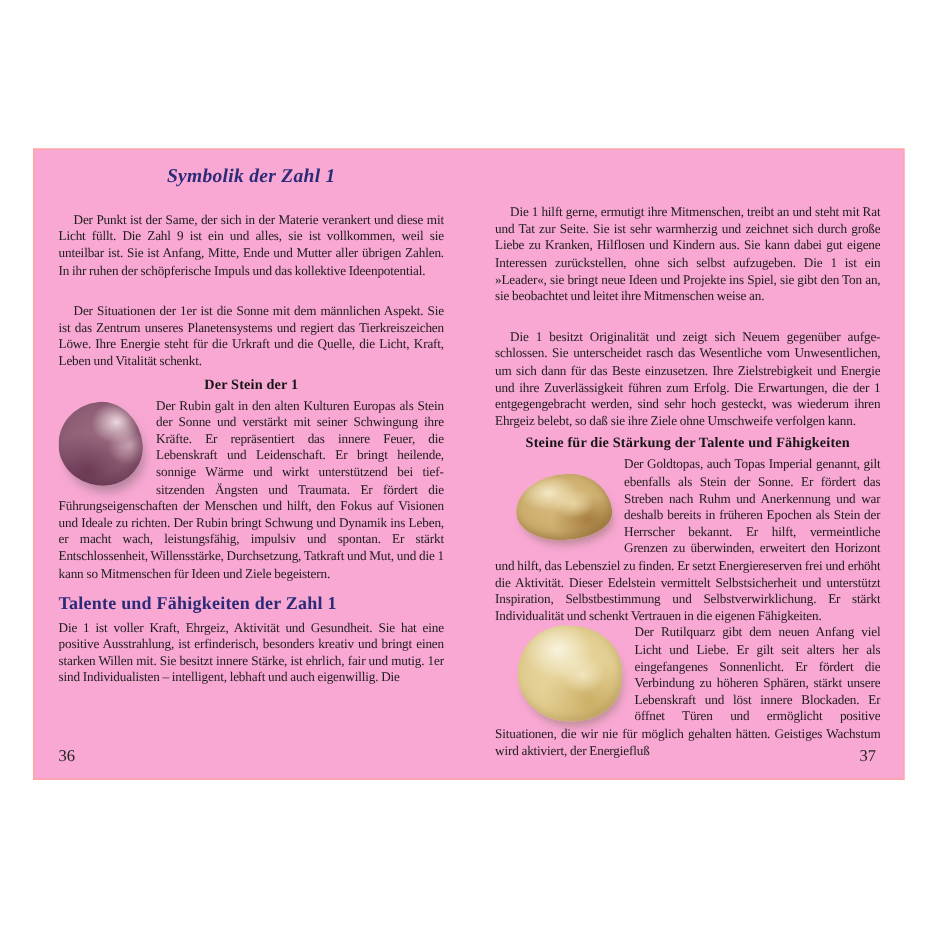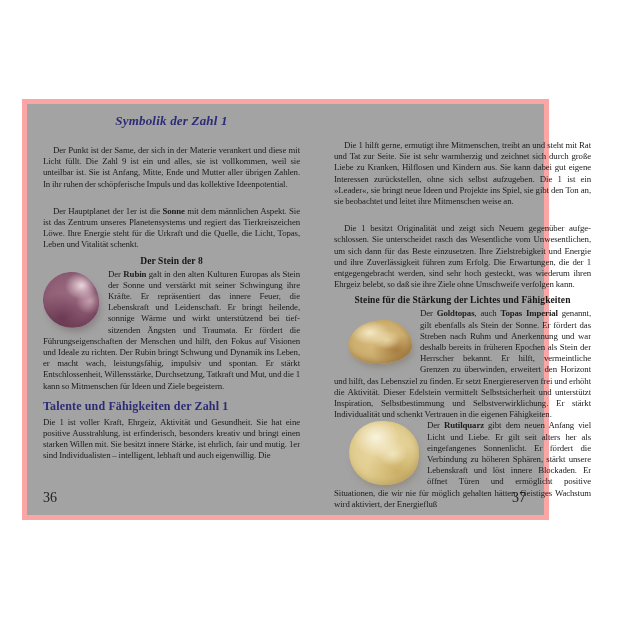--- a/index.html
+++ b/index.html
@@ -3,22 +3,22 @@
 <meta charset="utf-8">
 <style>
   html,body{margin:0;padding:0;}
   body{
     width:620px;height:620px;position:relative;overflow:hidden;
     background:#ffffff;
     font-family:"Liberation Serif","DejaVu Serif",serif;
     color:#1c1c1c;
   }
   .spread{
-    position:absolute;left:22px;top:99px;width:527px;height:421px;
-    background:#a3a3a3;border:5px solid #fca5a5;box-sizing:border-box;
+    position:absolute;left:22px;top:99px;width:581px;height:421px;
+    background:#f9a8d4;border:1px solid #fca5a5;box-sizing:border-box;
   }
   .page{position:absolute;top:0;height:100%;overflow:hidden;}
   .page-left{left:16px;width:257px;}
   .page-right{left:307px;width:257px;}
   .chapter-title{
     margin:9px 0 5px;text-align:center;
     font-size:13px;font-style:italic;font-weight:bold;
     color:#2b2b78;letter-spacing:.2px;
   }
   .sub-title{
@@ -30,22 +30,22 @@
     margin:5px 0 3px;text-align:center;
     font-size:9.5px;font-weight:bold;color:#151515;letter-spacing:.1px;
   }
   p.body{
     margin:0;font-size:8.8px;line-height:11.2px;text-align:justify;
     letter-spacing:-0.1px;word-spacing:-0.2px;
   }
   p.body.indent{text-indent:10px;margin-top:16px;}
   .page-right .lead{padding-top:0;}
   .page-right{padding-top:20px;box-sizing:border-box;}
-  b{font-weight:bold;}
-  .folio{position:absolute;bottom:9px;font-size:14px;color:#222;}
+  b{font-weight:normal;}
+  .folio{position:absolute;bottom:9px;font-size:11px;color:#222;}
   .folio-left{left:16px;}
   .folio-right{right:18px;text-align:right;}
   
   .stone-float{float:left;}
   .stone{display:block;}
   .float-rubin{margin:3px 9px 7px 0;}
   .stone-rubin{
     width:56px;height:56px;
     border-radius:52% 48% 46% 54% / 50% 55% 45% 50%;
     background:
@@ -82,36 +82,36 @@
   }
 </style>
 </head>
 <body>
 
 <div class="spread">
 
   <div class="page page-left">
     <h1 class="chapter-title">Symbolik der Zahl 1</h1>
     <p class="body indent">Der Punkt ist der Same, der sich in der Materie verankert und diese mit Licht füllt. Die Zahl 9 ist ein und alles, sie ist vollkommen, weil sie unteilbar ist. Sie ist Anfang, Mitte, Ende und Mutter aller übrigen Zahlen. In ihr ruhen der schöpferische Impuls und das kollektive Ideen­potential.</p>
-    <p class="body indent"><span>Der Hauptplanet der 1er ist die </span><b>Sonne</b><span> mit dem männlichen Aspekt. Sie ist das Zentrum unseres Planeten­systems und regiert das Tierkreis­zeichen Löwe. Ihre Energie steht für die Urkraft und die Quelle, die Licht, Topas, Leben und Vitalität schenkt.</span></p>
-    <h2 class="section-heading">Der Stein der 8</h2>
+    <p class="body indent"><span>Der Situationen der 1er ist die </span><b>Sonne</b><span> mit dem männlichen Aspekt. Sie ist das Zentrum unseres Planeten­systems und regiert das Tierkreis­zeichen Löwe. Ihre Energie steht für die Urkraft und die Quelle, die Licht, Kraft, Leben und Vitalität schenkt.</span></p>
+    <h2 class="section-heading">Der Stein der 1</h2>
     <p class="body">
       <span class="stone-float float-rubin">
         <span class="stone stone-rubin"></span>
       </span>
       <span><span>Der </span><b>Rubin</b><span> galt in den alten Kulturen Europas als Stein der Sonne und verstärkt mit seiner Schwin­gung ihre Kräfte. Er repräsentiert das innere Feuer, die Lebenskraft und Leidenschaft. Er bringt hei­lende, sonnige Wärme und wirkt unterstützend bei tief­sitzenden Ängsten und Traumata. Er fördert die Führungs­eigen­schaften der Menschen und hilft, den Fokus auf Visionen und Ideale zu richten. Der Rubin bringt Schwung und Dynamik ins Leben, er macht wach, leistungs­fähig, impulsiv und spontan. Er stärkt Entschlossen­heit, Willens­stärke, Durchsetzung, Tatkraft und Mut, und die 1 kann so Mit­menschen für Ideen und Ziele begeistern.</span></span>
     </p>
     <h2 class="sub-title">Talente und Fähigkeiten der Zahl 1</h2>
     <p class="body">Die 1 ist voller Kraft, Ehrgeiz, Aktivität und Gesundheit. Sie hat eine positive Aus­strahlung, ist erfinderisch, besonders kreativ und bringt einen starken Willen mit. Sie besitzt innere Stärke, ist ehrlich, fair und mutig. 1er sind Individua­listen – intelligent, lebhaft und auch eigenwillig. Die</p>
   </div>
 
   <div class="page page-right">
     <p class="body indent">Die 1 hilft gerne, ermutigt ihre Mitmenschen, treibt an und steht mit Rat und Tat zur Seite. Sie ist sehr warmherzig und zeichnet sich durch große Liebe zu Kranken, Hilflosen und Kindern aus. Sie kann dabei gut eigene Interessen zurück­stellen, ohne sich selbst aufzugeben. Die 1 ist ein »Leader«, sie bringt neue Ideen und Projekte ins Spiel, sie gibt den Ton an, sie beobachtet und leitet ihre Mitmenschen weise an.</p>
     <p class="body indent">Die 1 besitzt Originalität und zeigt sich Neuem gegenüber aufge­schlossen. Sie unterscheidet rasch das Wesentliche vom Unwesent­lichen, um sich dann für das Beste einzusetzen. Ihre Zielstrebig­keit und Energie und ihre Zuverlässig­keit führen zum Erfolg. Die Erwartungen, die der 1 entgegen­gebracht werden, sind sehr hoch gesteckt, was wiederum ihren Ehrgeiz belebt, so daß sie ihre Ziele ohne Umschweife verfolgen kann.</p>
-    <h2 class="section-heading">Steine für die Stärkung der Lichtes und Fähigkeiten</h2>
+    <h2 class="section-heading">Steine für die Stärkung der Talente und Fähigkeiten</h2>
     <p class="body">
       <span class="stone-float float-goldtopas">
         <span class="stone stone-goldtopas"></span>
       </span>
       <span><span>Der </span><b>Goldtopas</b><span>, auch </span><b>Topas Imperial</b><span> genannt, gilt ebenfalls als Stein der Sonne. Er fördert das Streben nach Ruhm und Anerkennung und war deshalb bereits in früheren Epochen als Stein der Herrscher bekannt. Er hilft, vermeintliche Grenzen zu über­winden, erweitert den Horizont und hilft, das Le­bens­ziel zu finden. Er setzt Energie­reserven frei und erhöht die Aktivität. Dieser Edelstein vermittelt Selbst­sicherheit und unterstützt Inspiration, Selbst­bestimmung und Selbst­verwirklichung. Er stärkt Individuali­tät und schenkt Vertrauen in die eigenen Fähigkeiten.</span></span>
     </p>
     <p class="body">
       <span class="stone-float float-rutilquarz">
         <span class="stone stone-rutilquarz"></span>
       </span>

